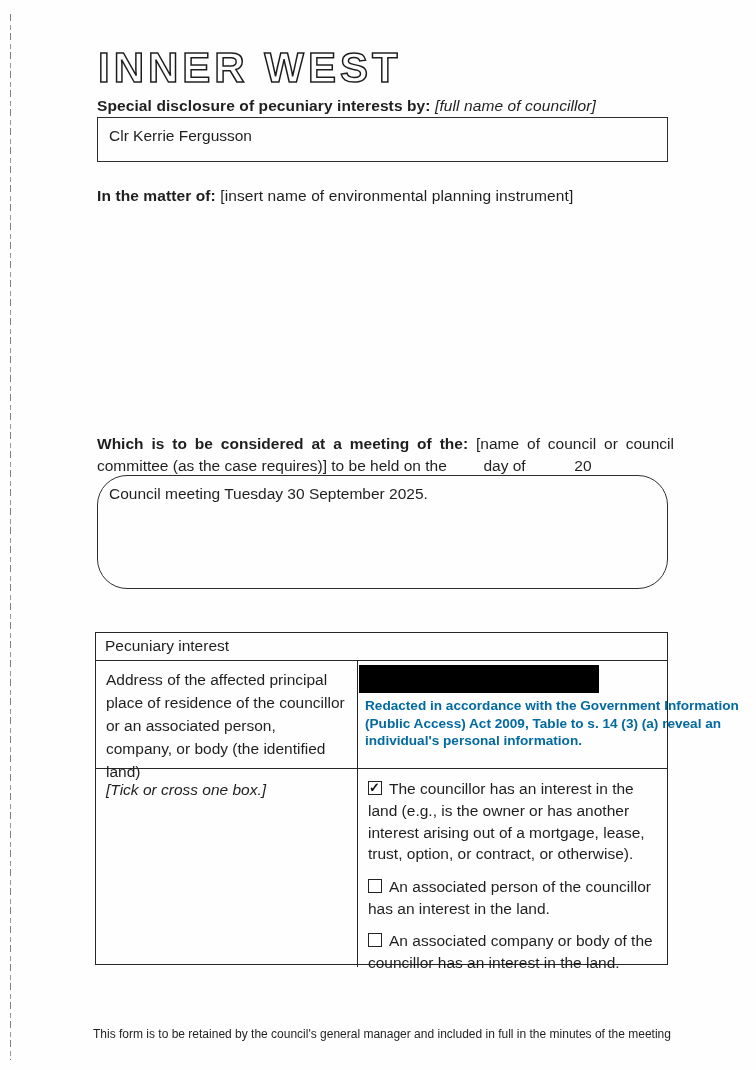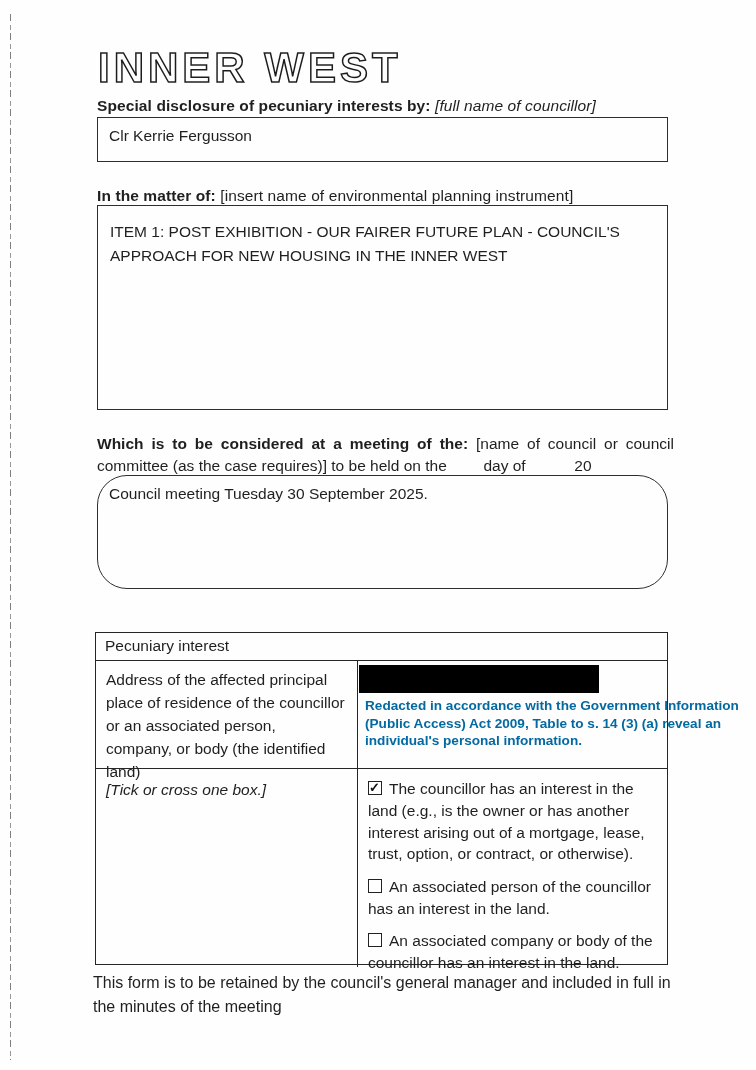--- a/index.html
+++ b/index.html
@@ -81,22 +81,22 @@
     display:inline-block;width:12px;height:12px;
     border:1.6px solid #222;vertical-align:-1px;margin-right:7px;
     position:relative;background:#fff;
   }
   .checkbox.checked::after{
     content:"\2713";
     position:absolute;left:0px;top:-3px;
     font-size:13px;font-weight:bold;color:#111;
   }
   .footer-note{
-    position:absolute;left:93px;top:971px;width:582px;
-    font-size:16px;line-height:1.5;
+    position:absolute;left:93px;top:1025px;width:582px;
+    font-size:12px;line-height:1.5;
   }
 </style>
 </head>
 <body>
 
 <div class="page">
 
   <div class="scan-line"></div>
 
   <svg class="logo" width="310" height="52" viewBox="0 0 310 52">
@@ -107,23 +107,20 @@
     <span>Special disclosure of pecuniary interests by:</span>
     <span class="hint">[full name of councillor]</span>
   </div>
   <div class="input-box box-disclosure">
     <span class="value">Clr Kerrie Fergusson</span>
   </div>
 
   <div class="field-label label-matter" style="top:187px;">
     <span>In the matter of:</span>
     <span class="hint">[insert name of environmental planning instrument]</span>
-  </div>
-  <div class="input-box box-matter">
-    <span class="value">ITEM 1: POST EXHIBITION - OUR FAIRER FUTURE PLAN - COUNCIL'S APPROACH FOR NEW HOUSING IN THE INNER WEST</span>
   </div>
 
   <div class="meeting-para">
     <span class="bold">Which is to be considered at a meeting of the:</span>
     <span>[name of council or council committee (as the case requires)] to be held on the</span>
     <span class="gap-day"></span>
     <span>day of</span>
     <span class="gap-year"></span>
     <span>20</span>
   </div>

